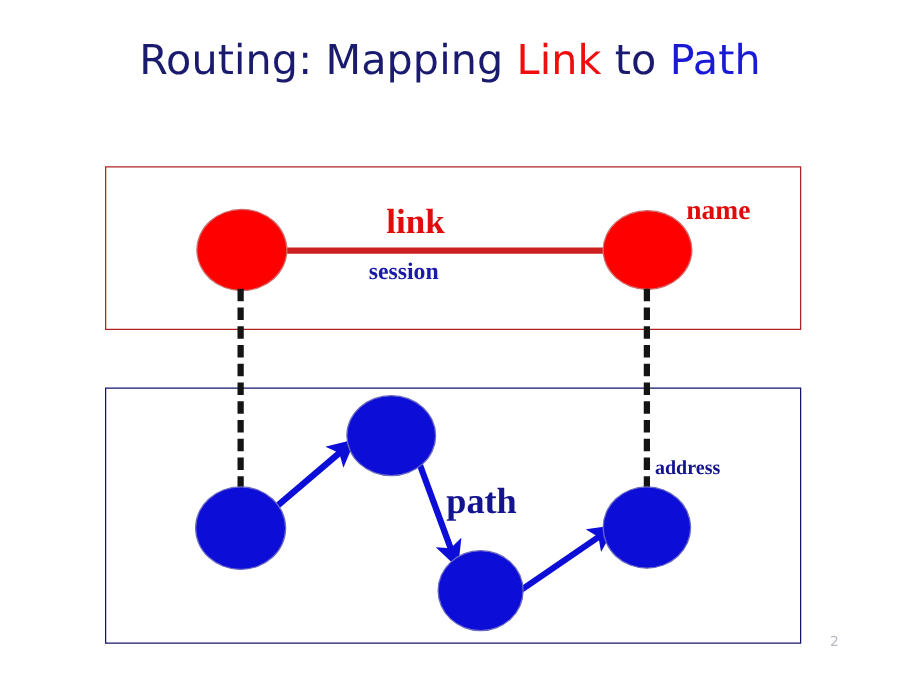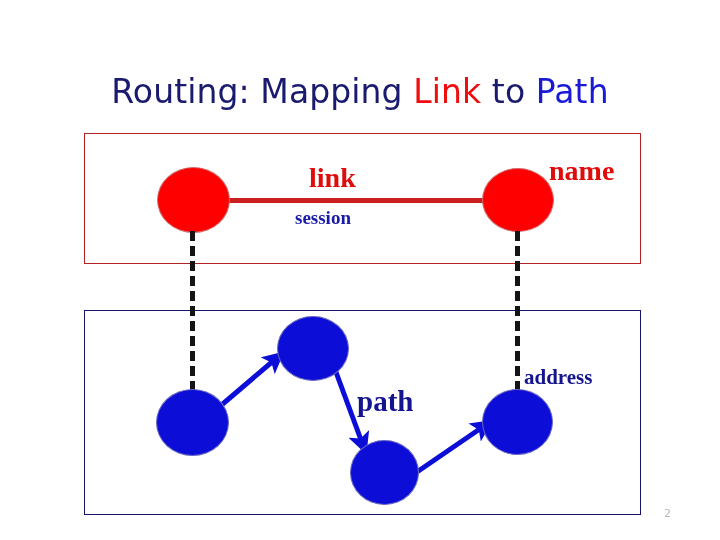--- a/index.html
+++ b/index.html
@@ -22,21 +22,20 @@
     left: 0;
     top: 30px;
     width: 720px;
     text-align: center;
     font-family: "DejaVu Sans", sans-serif;
     font-size: 33px;
     font-weight: 400;
     letter-spacing: 0.1px;
     white-space: nowrap;
     line-height: 1.1;
-    margin-top: 44px;
   }
   .t-navy { color: #1a1a6e; }
   .t-red  { color: #ef0d0d; }
   .t-blue { color: #1a1ad6; }
 
   
   .panel {
     position: absolute;
     background: transparent;
     box-sizing: border-box;
@@ -122,32 +121,32 @@
     font-size: 28px;
     color: #e00b0b;
   }
   #lbl-session {
     left: 295px; top: 208px;
     font-size: 19px;
     color: #1a1aa8;
   }
   #lbl-name {
     left: 549px; top: 157px;
-    font-size: 28px;
+    font-size: 22px;
     color: #e00b0b;
     font-family: Liberation Serif, serif;
   }
   #lbl-path {
     left: 357px; top: 387px;
     font-size: 29px;
     color: #14148f;
   }
   #lbl-address {
     left: 524px; top: 367px;
-    font-size: 21px;
+    font-size: 16px;
     color: #14148f;
   }
 
   
   #page-number {
     position: absolute;
     left: 664px;
     top: 507px;
     font-family: "DejaVu Sans", sans-serif;
     font-size: 11px;

